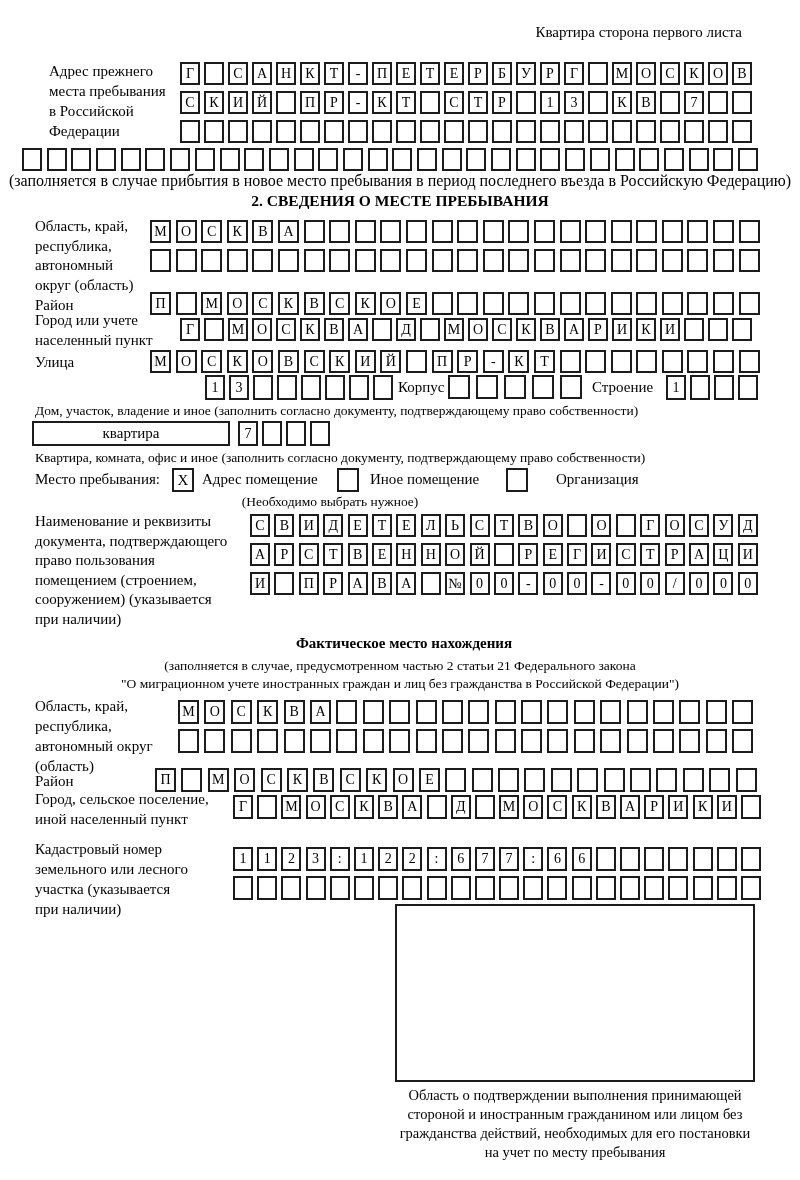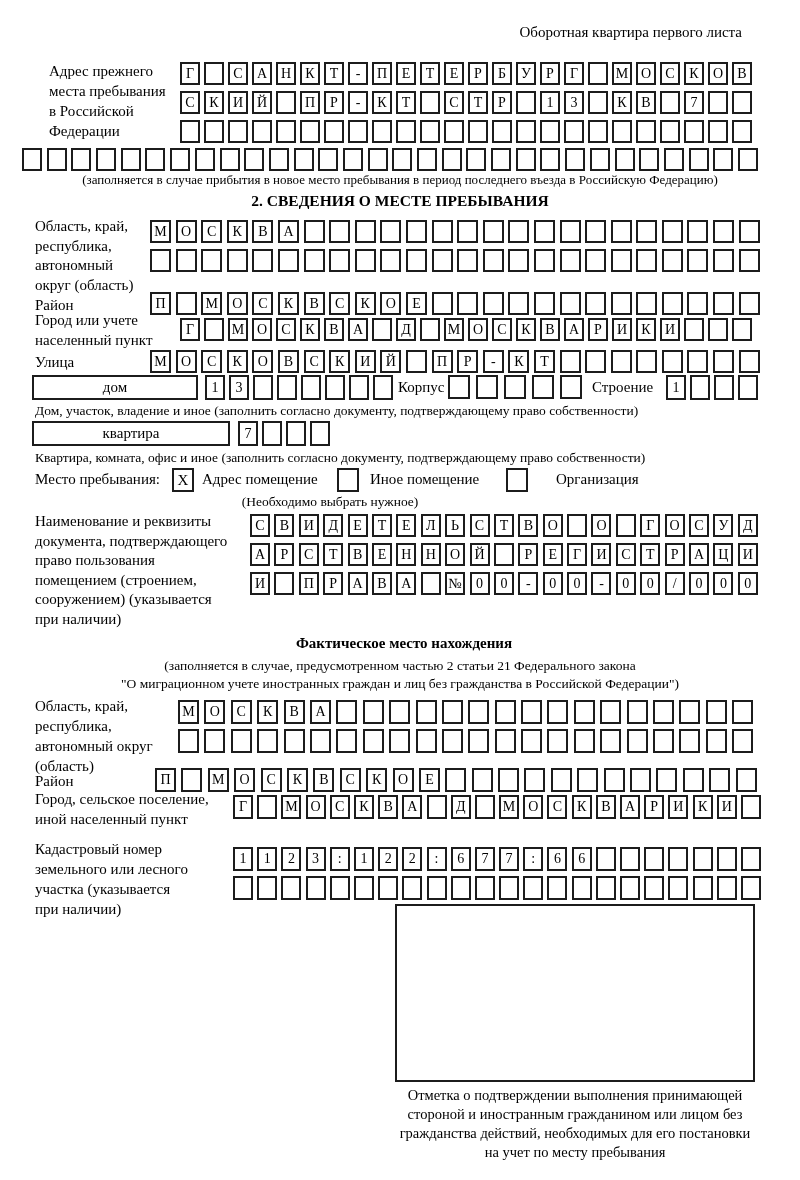--- a/index.html
+++ b/index.html
@@ -6,21 +6,21 @@
   html,body { background:#fff; }
   body {
     width:800px; height:1180px;
     font-family:"Liberation Serif","DejaVu Serif",serif;
     color:#000;
   }
   .page { position:relative; width:800px; height:1180px; background:#fff; overflow:hidden; }
   .abs { position:absolute; }
   .label { font-size:15px; line-height:20px; white-space:pre-line; }
   .label-tight { line-height:19.5px; }
-  .note { font-size:13px; }
+  .note { font-size:16px; }
   .center { text-align:center; }
   .hdrnote { font-size:15px; }
   .title { font-size:15.5px; font-weight:bold; }
 
   .cells { display:flex; }
   .cell {
     flex:0 0 auto; width:20px; height:23px;
     border:2px solid #1c1c1c; background:#fff;
     margin-right:4px;
     display:flex; align-items:center; justify-content:center;
@@ -47,21 +47,21 @@
   }
   .stamp-box { border:2px solid #1c1c1c; background:#fff; }
   .stamp-cap { font-size:14.5px; line-height:19px; white-space:pre-line; text-align:center; }
   .inline-label { font-size:15px; }
 </style>
 </head>
 <body>
 
 <div class="page">
 
-  <div class="abs hdrnote" style="top:24px; right:58px;">Оборотная квартира первого листа</div>
+  <div class="abs hdrnote" style="top:24px; right:58px;">Квартира сторона первого листа</div>
 
   <div class="abs label" style="left:49px; top:61px; width:150px;">Адрес прежнего
 места пребывания
 в Российской
 Федерации</div>
   <div class="abs cells cells-a" style="left:180px; top:62px;">
       <span class="cell">Г</span>
       <span class="cell"></span>
       <span class="cell">С</span>
       <span class="cell">А</span>
@@ -309,21 +309,20 @@
       <span class="cell"></span>
       <span class="cell"></span>
       <span class="cell"></span>
       <span class="cell"></span>
       <span class="cell"></span>
       <span class="cell"></span>
       <span class="cell"></span>
       <span class="cell"></span>
     </div>
 
-  <div class="abs bigbox" style="left:32px; top:375px; width:166px;">дом</div>
   <div class="abs cells cells-k" style="left:205px; top:375px;">
       <span class="cell">1</span>
       <span class="cell">3</span>
       <span class="cell"></span>
       <span class="cell"></span>
       <span class="cell"></span>
       <span class="cell"></span>
       <span class="cell"></span>
       <span class="cell"></span>
     </div>
@@ -596,18 +595,18 @@
       <span class="cell"></span>
       <span class="cell"></span>
       <span class="cell"></span>
       <span class="cell"></span>
       <span class="cell"></span>
       <span class="cell"></span>
       <span class="cell"></span>
     </div>
 
   <div class="abs stamp-box" style="left:395px; top:904px; width:360px; height:178px;"></div>
-  <div class="abs stamp-cap" style="left:380px; top:1086px; width:390px;">Отметка о подтверждении выполнения принимающей
+  <div class="abs stamp-cap" style="left:380px; top:1086px; width:390px;">Область о подтверждении выполнения принимающей
 стороной и иностранным гражданином или лицом без
 гражданства действий, необходимых для его постановки
 на учет по месту пребывания</div>
 
 </div>
 
 </body></html>

